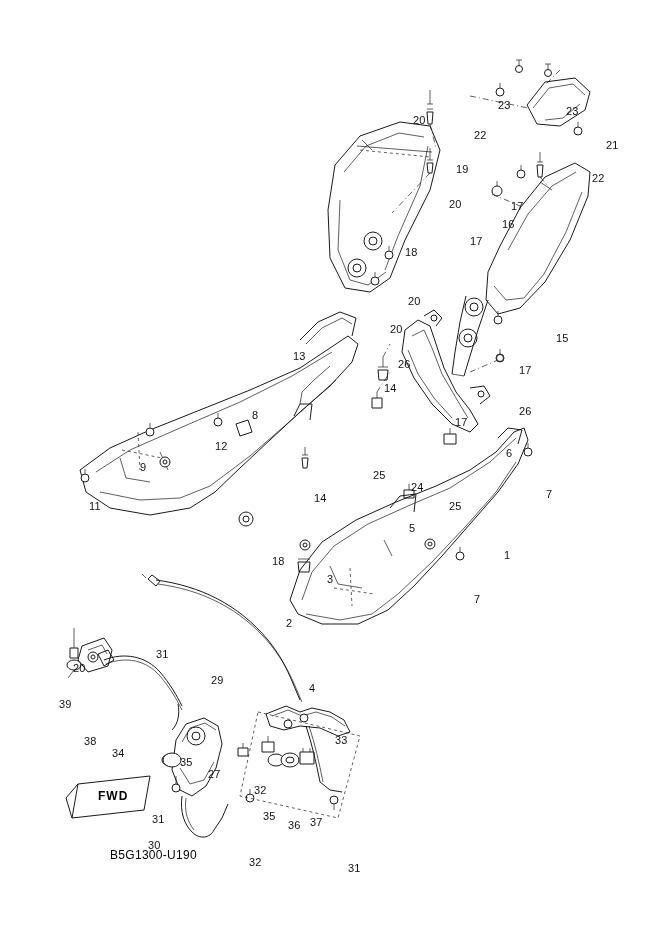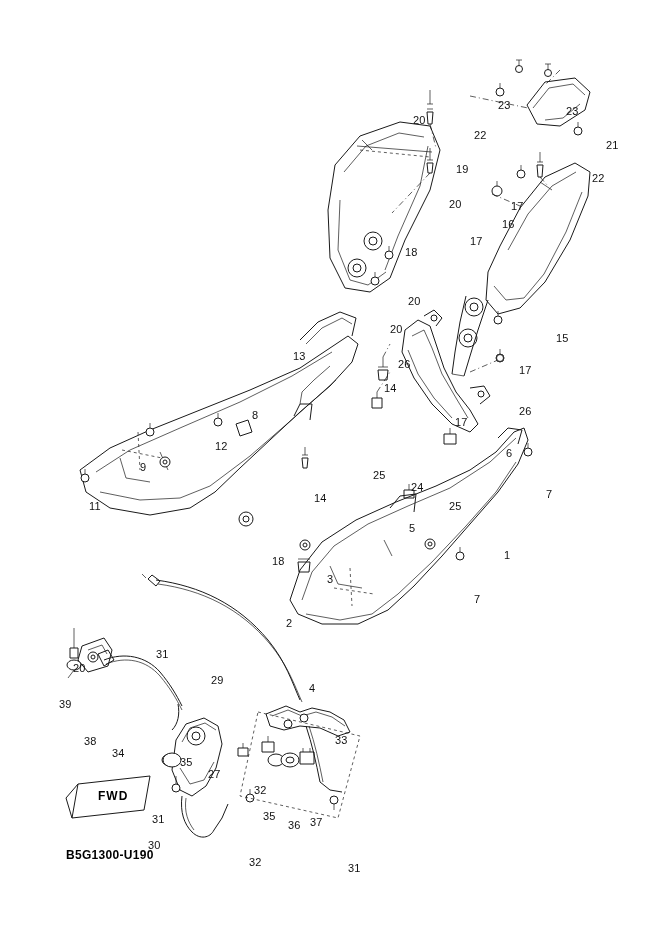--- a/index.html
+++ b/index.html
@@ -1,20 +1,20 @@
 <!DOCTYPE html>
 <html><head>
 <meta charset="utf-8">
 <style>
   html,body{margin:0;padding:0;background:#ffffff;}
   body{width:661px;height:935px;position:relative;overflow:hidden;
        font-family:"Liberation Sans",sans-serif;color:#000;}
   #diagram{position:absolute;left:0;top:0;width:661px;height:935px;}
   .cal{position:absolute;font-size:11px;font-weight:400;color:#111;letter-spacing:0.2px;margin-top:44px;}
-  .partno{position:absolute;font-size:12px;font-weight:700;letter-spacing:0.3px;}
+  .partno{position:absolute;font-size:12px;font-weight:400;letter-spacing:0.3px;margin-left:44px;}
   .fwd{position:absolute;font-size:12px;font-weight:700;letter-spacing:1px;}
   svg{display:block;}
   .ln{stroke:#1a1a1a;fill:none;stroke-width:1;}
   .thin{stroke:#1a1a1a;fill:none;stroke-width:0.7;}
   .dash{stroke:#1a1a1a;fill:none;stroke-width:0.7;stroke-dasharray:6 3 1 3;}
   .dot{stroke:#1a1a1a;fill:none;stroke-width:0.7;stroke-dasharray:3 3;}
   .fillw{fill:#ffffff;stroke:#1a1a1a;stroke-width:1;}
 </style>
 </head>
 <body>

